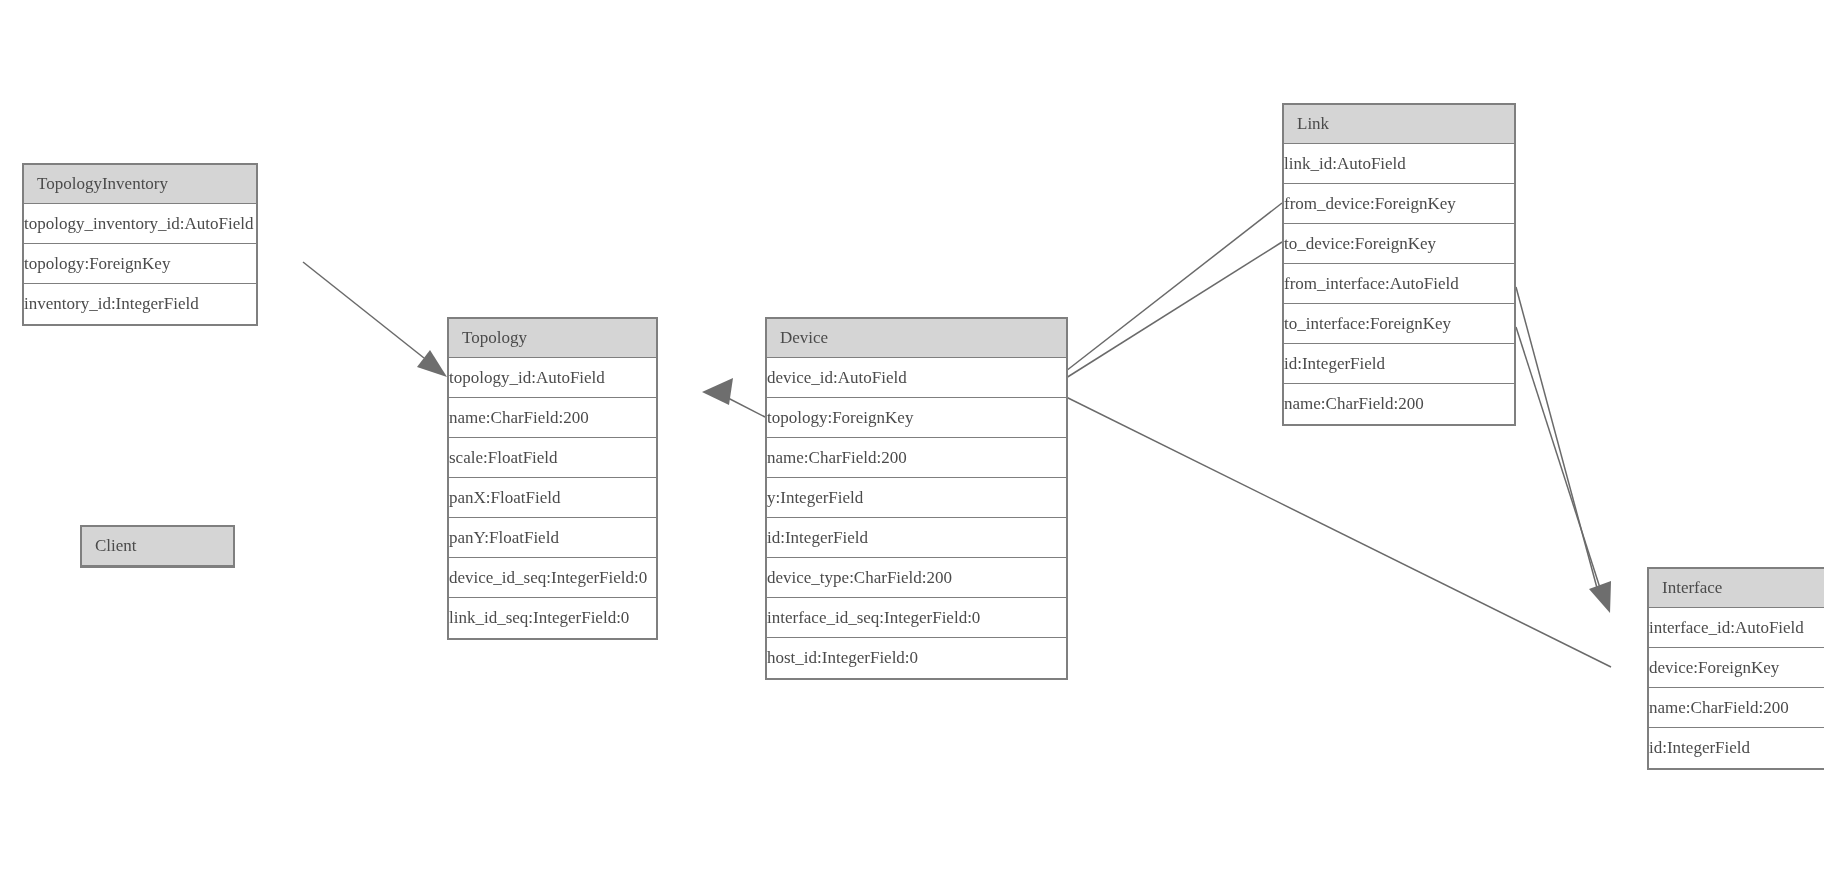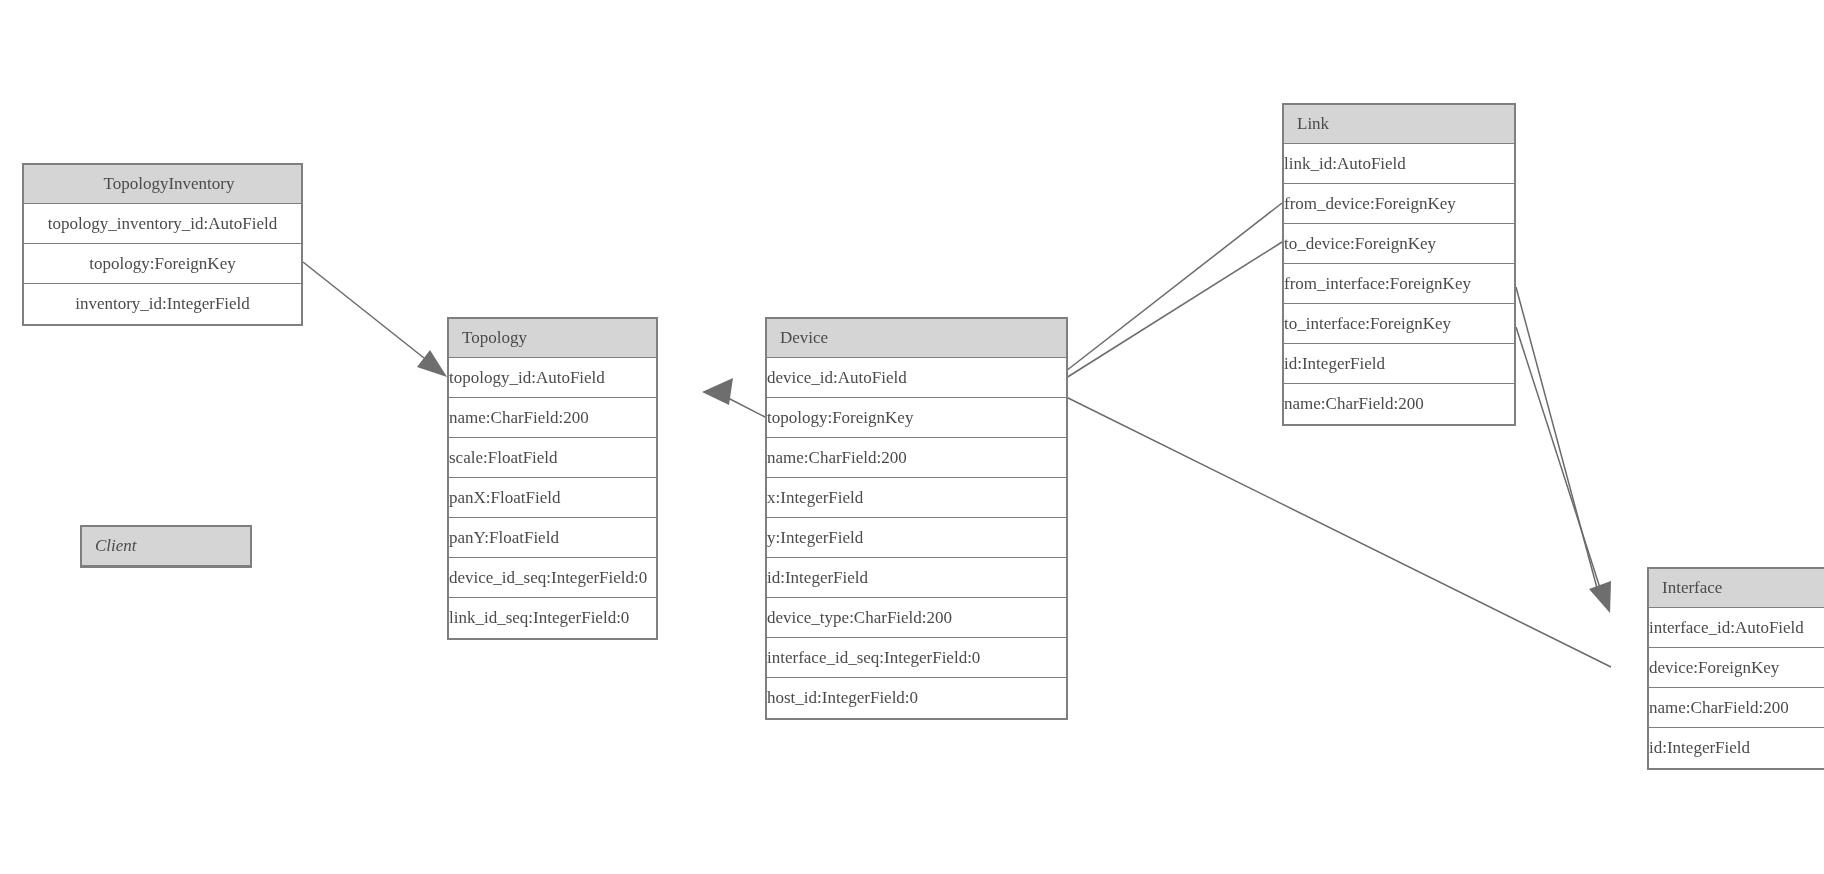--- a/index.html
+++ b/index.html
@@ -74,61 +74,60 @@
     <line x1="1611" y1="667" x2="1056" y2="392"></line>
 
     <polygon points="1037,375 1052,348 1066,375 1052,402"></polygon>
 
     <line x1="1516" y1="287" x2="1597" y2="588"></line>
 
     <line x1="1516" y1="327" x2="1601" y2="591"></line>
     <polygon points="1610,613 1589,589 1611,581"></polygon>
   </svg>
 
-  <div class="entity" style="left:22px; top:163px; width:281px;text-align:center;">
+  <div class="entity" style="left:22px; top:163px; width:236px;">
     <div class="entity-title">TopologyInventory</div>
     <div class="entity-row">topology_inventory_id:AutoField</div>
     <div class="entity-row">topology:ForeignKey</div>
     <div class="entity-row">inventory_id:IntegerField</div>
   </div>
 
   <div class="entity" style="left:447px; top:317px; width:211px;">
     <div class="entity-title">Topology</div>
     <div class="entity-row">topology_id:AutoField</div>
     <div class="entity-row">name:CharField:200</div>
     <div class="entity-row">scale:FloatField</div>
     <div class="entity-row">panX:FloatField</div>
     <div class="entity-row">panY:FloatField</div>
     <div class="entity-row">device_id_seq:IntegerField:0</div>
     <div class="entity-row">link_id_seq:IntegerField:0</div>
   </div>
 
-  <div class="entity" style="left:80px; top:525px; width:172px;font-style:italic;">
+  <div class="entity" style="left:80px; top:525px; width:155px;">
     <div class="entity-title">Client</div>
   </div>
 
   <div class="entity" style="left:765px; top:317px; width:303px;">
     <div class="entity-title">Device</div>
     <div class="entity-row">device_id:AutoField</div>
     <div class="entity-row">topology:ForeignKey</div>
     <div class="entity-row">name:CharField:200</div>
-    <div class="entity-row">x:IntegerField</div>
     <div class="entity-row">y:IntegerField</div>
     <div class="entity-row">id:IntegerField</div>
     <div class="entity-row">device_type:CharField:200</div>
     <div class="entity-row">interface_id_seq:IntegerField:0</div>
     <div class="entity-row">host_id:IntegerField:0</div>
   </div>
 
   <div class="entity" style="left:1282px; top:103px; width:234px;">
     <div class="entity-title">Link</div>
     <div class="entity-row">link_id:AutoField</div>
     <div class="entity-row">from_device:ForeignKey</div>
     <div class="entity-row">to_device:ForeignKey</div>
-    <div class="entity-row">from_interface:ForeignKey</div>
+    <div class="entity-row">from_interface:AutoField</div>
     <div class="entity-row">to_interface:ForeignKey</div>
     <div class="entity-row">id:IntegerField</div>
     <div class="entity-row">name:CharField:200</div>
   </div>
 
   <div class="entity" style="left:1647px; top:567px; width:190px;">
     <div class="entity-title">Interface</div>
     <div class="entity-row">interface_id:AutoField</div>
     <div class="entity-row">device:ForeignKey</div>
     <div class="entity-row">name:CharField:200</div>

